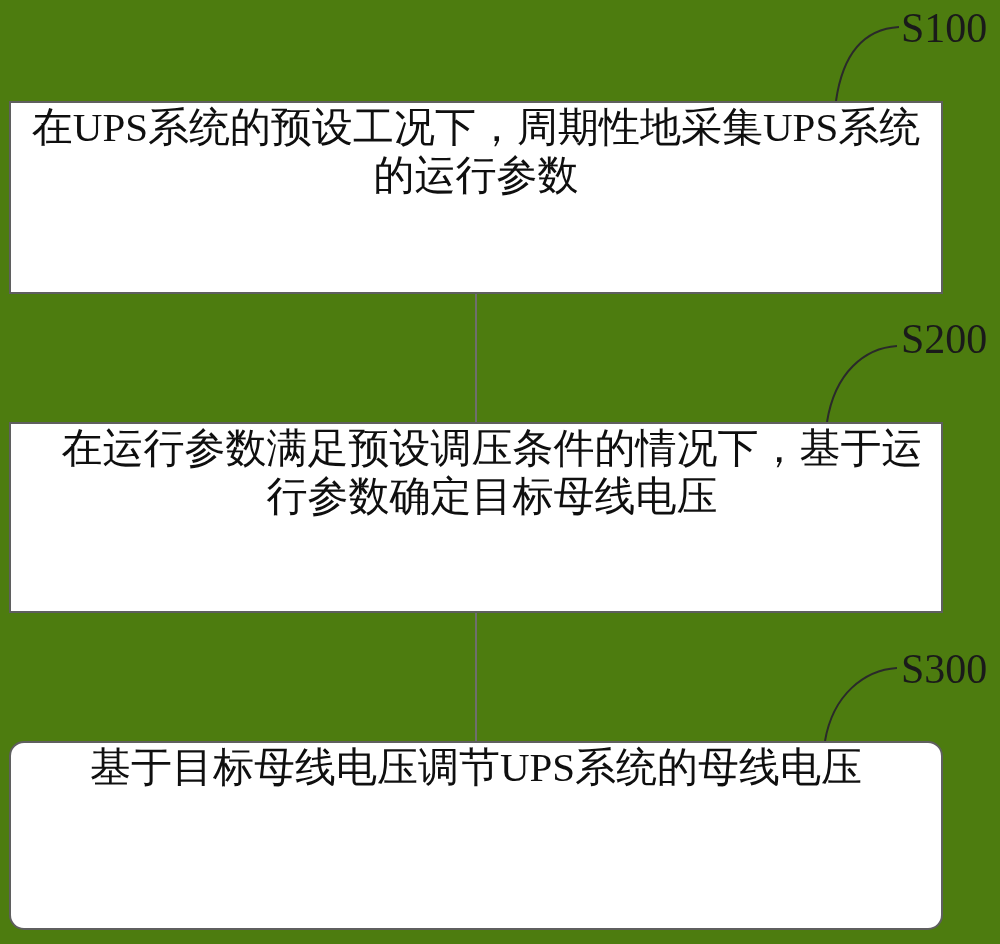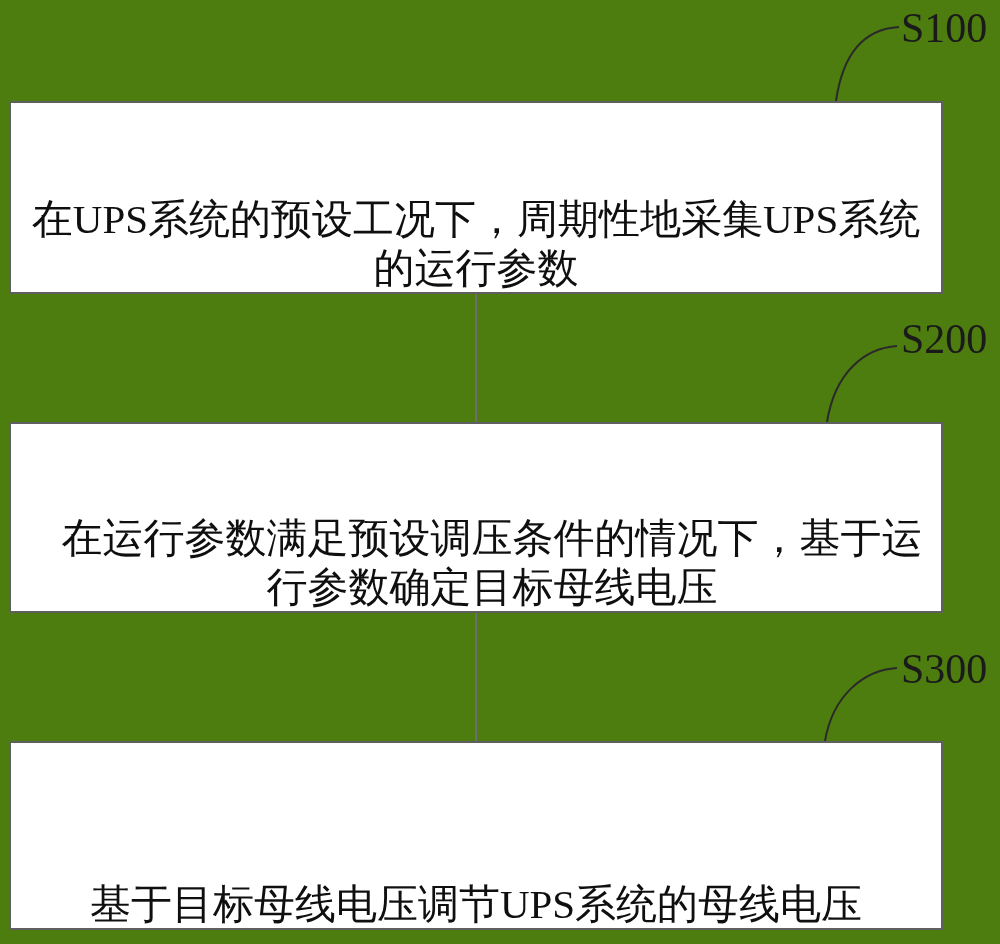--- a/index.html
+++ b/index.html
@@ -24,37 +24,37 @@
     pointer-events: none;
   }
   .step-box {
     position: absolute;
     left: 9px;
     width: 934px;
     box-sizing: border-box;
     border: 2px solid #5f5f5f;
     background: #ffffff;
     display: flex;
-    align-items: flex-end;
+    align-items: flex-start;
     justify-content: center;
   }
   .step-box .step-text {
     display: block;
     width: 100%;
     padding: 0 5px;
     box-sizing: border-box;
     text-align: center;
     font-size: 41px;
     line-height: 1.18;
     color: #0f0f0f;
     letter-spacing: 0px;
   }
   .box-1 { top: 101px; height: 193px; }
   .box-2 { top: 422px; height: 191px; padding-left: 32px; }
-  .box-3 { top: 741px; height: 189px; }
+  .box-3 { top: 741px; height: 189px; border-radius: 15px; }
   .step-label {
     position: absolute;
     left: 901px;
     font-size: 42px;
     line-height: 1.0;
     color: #1a1a1a;
     white-space: nowrap;
   }
   .label-1 { top: 7px; }
   .label-2 { top: 318px; }

